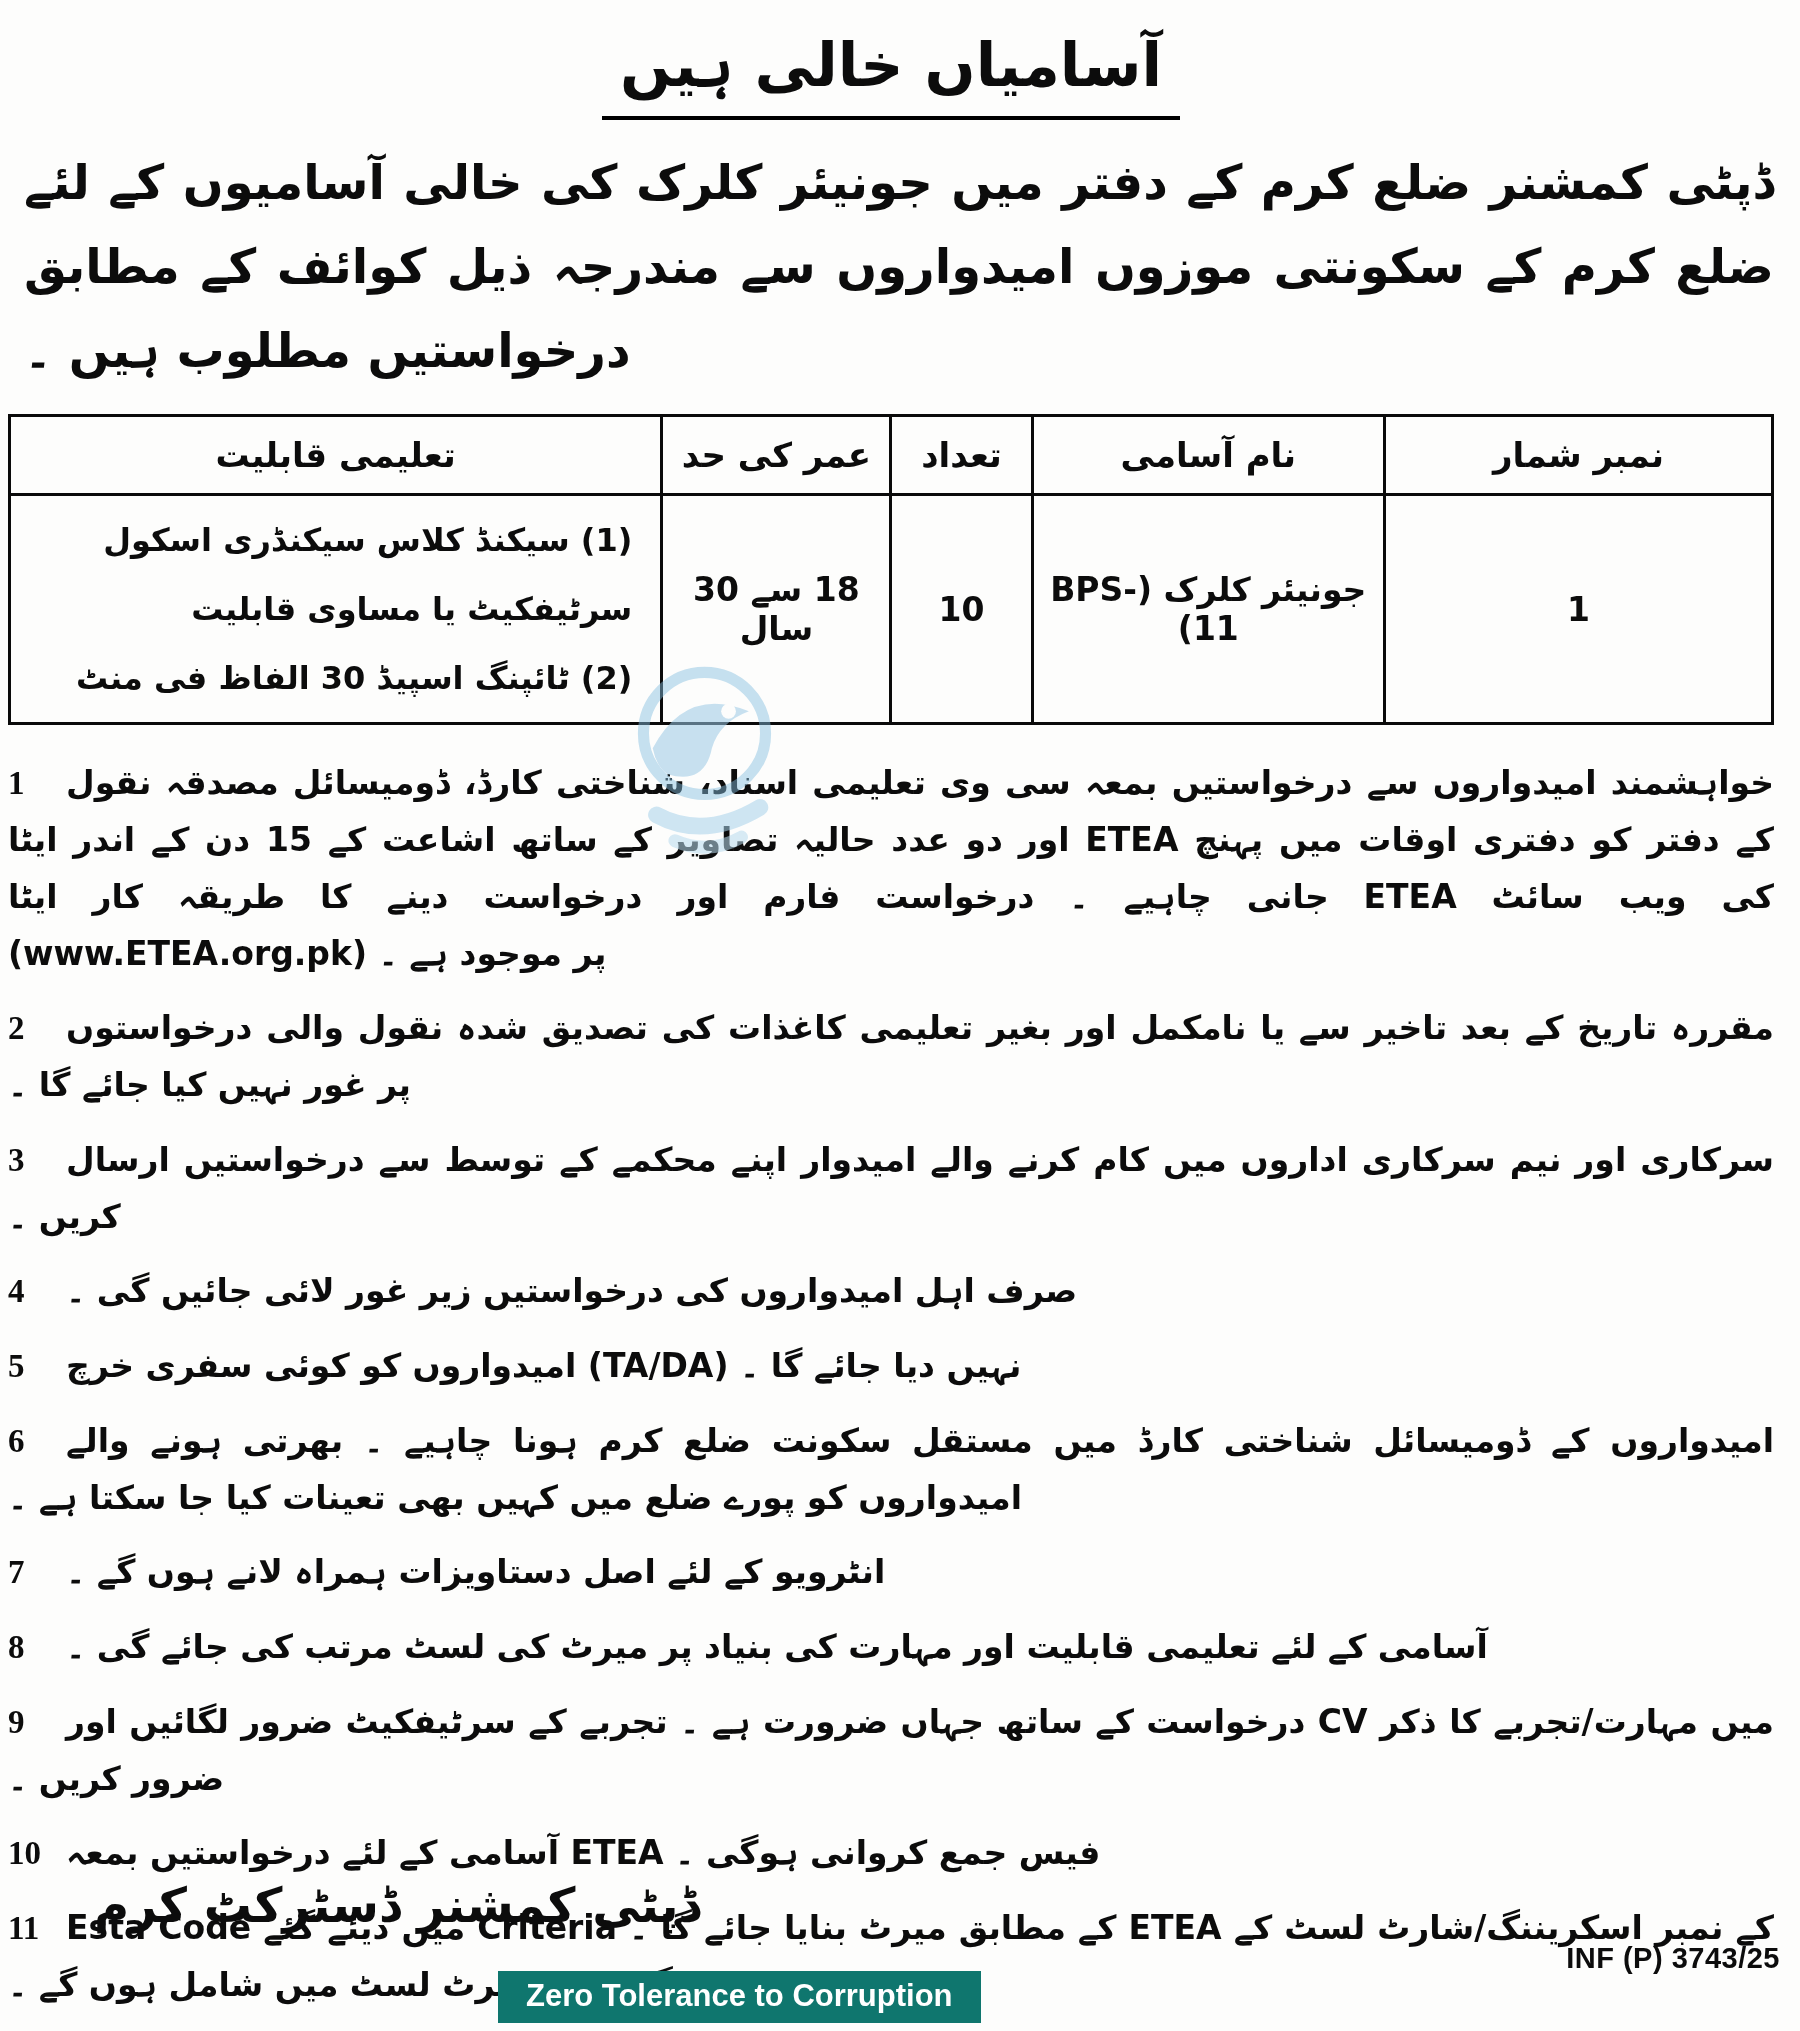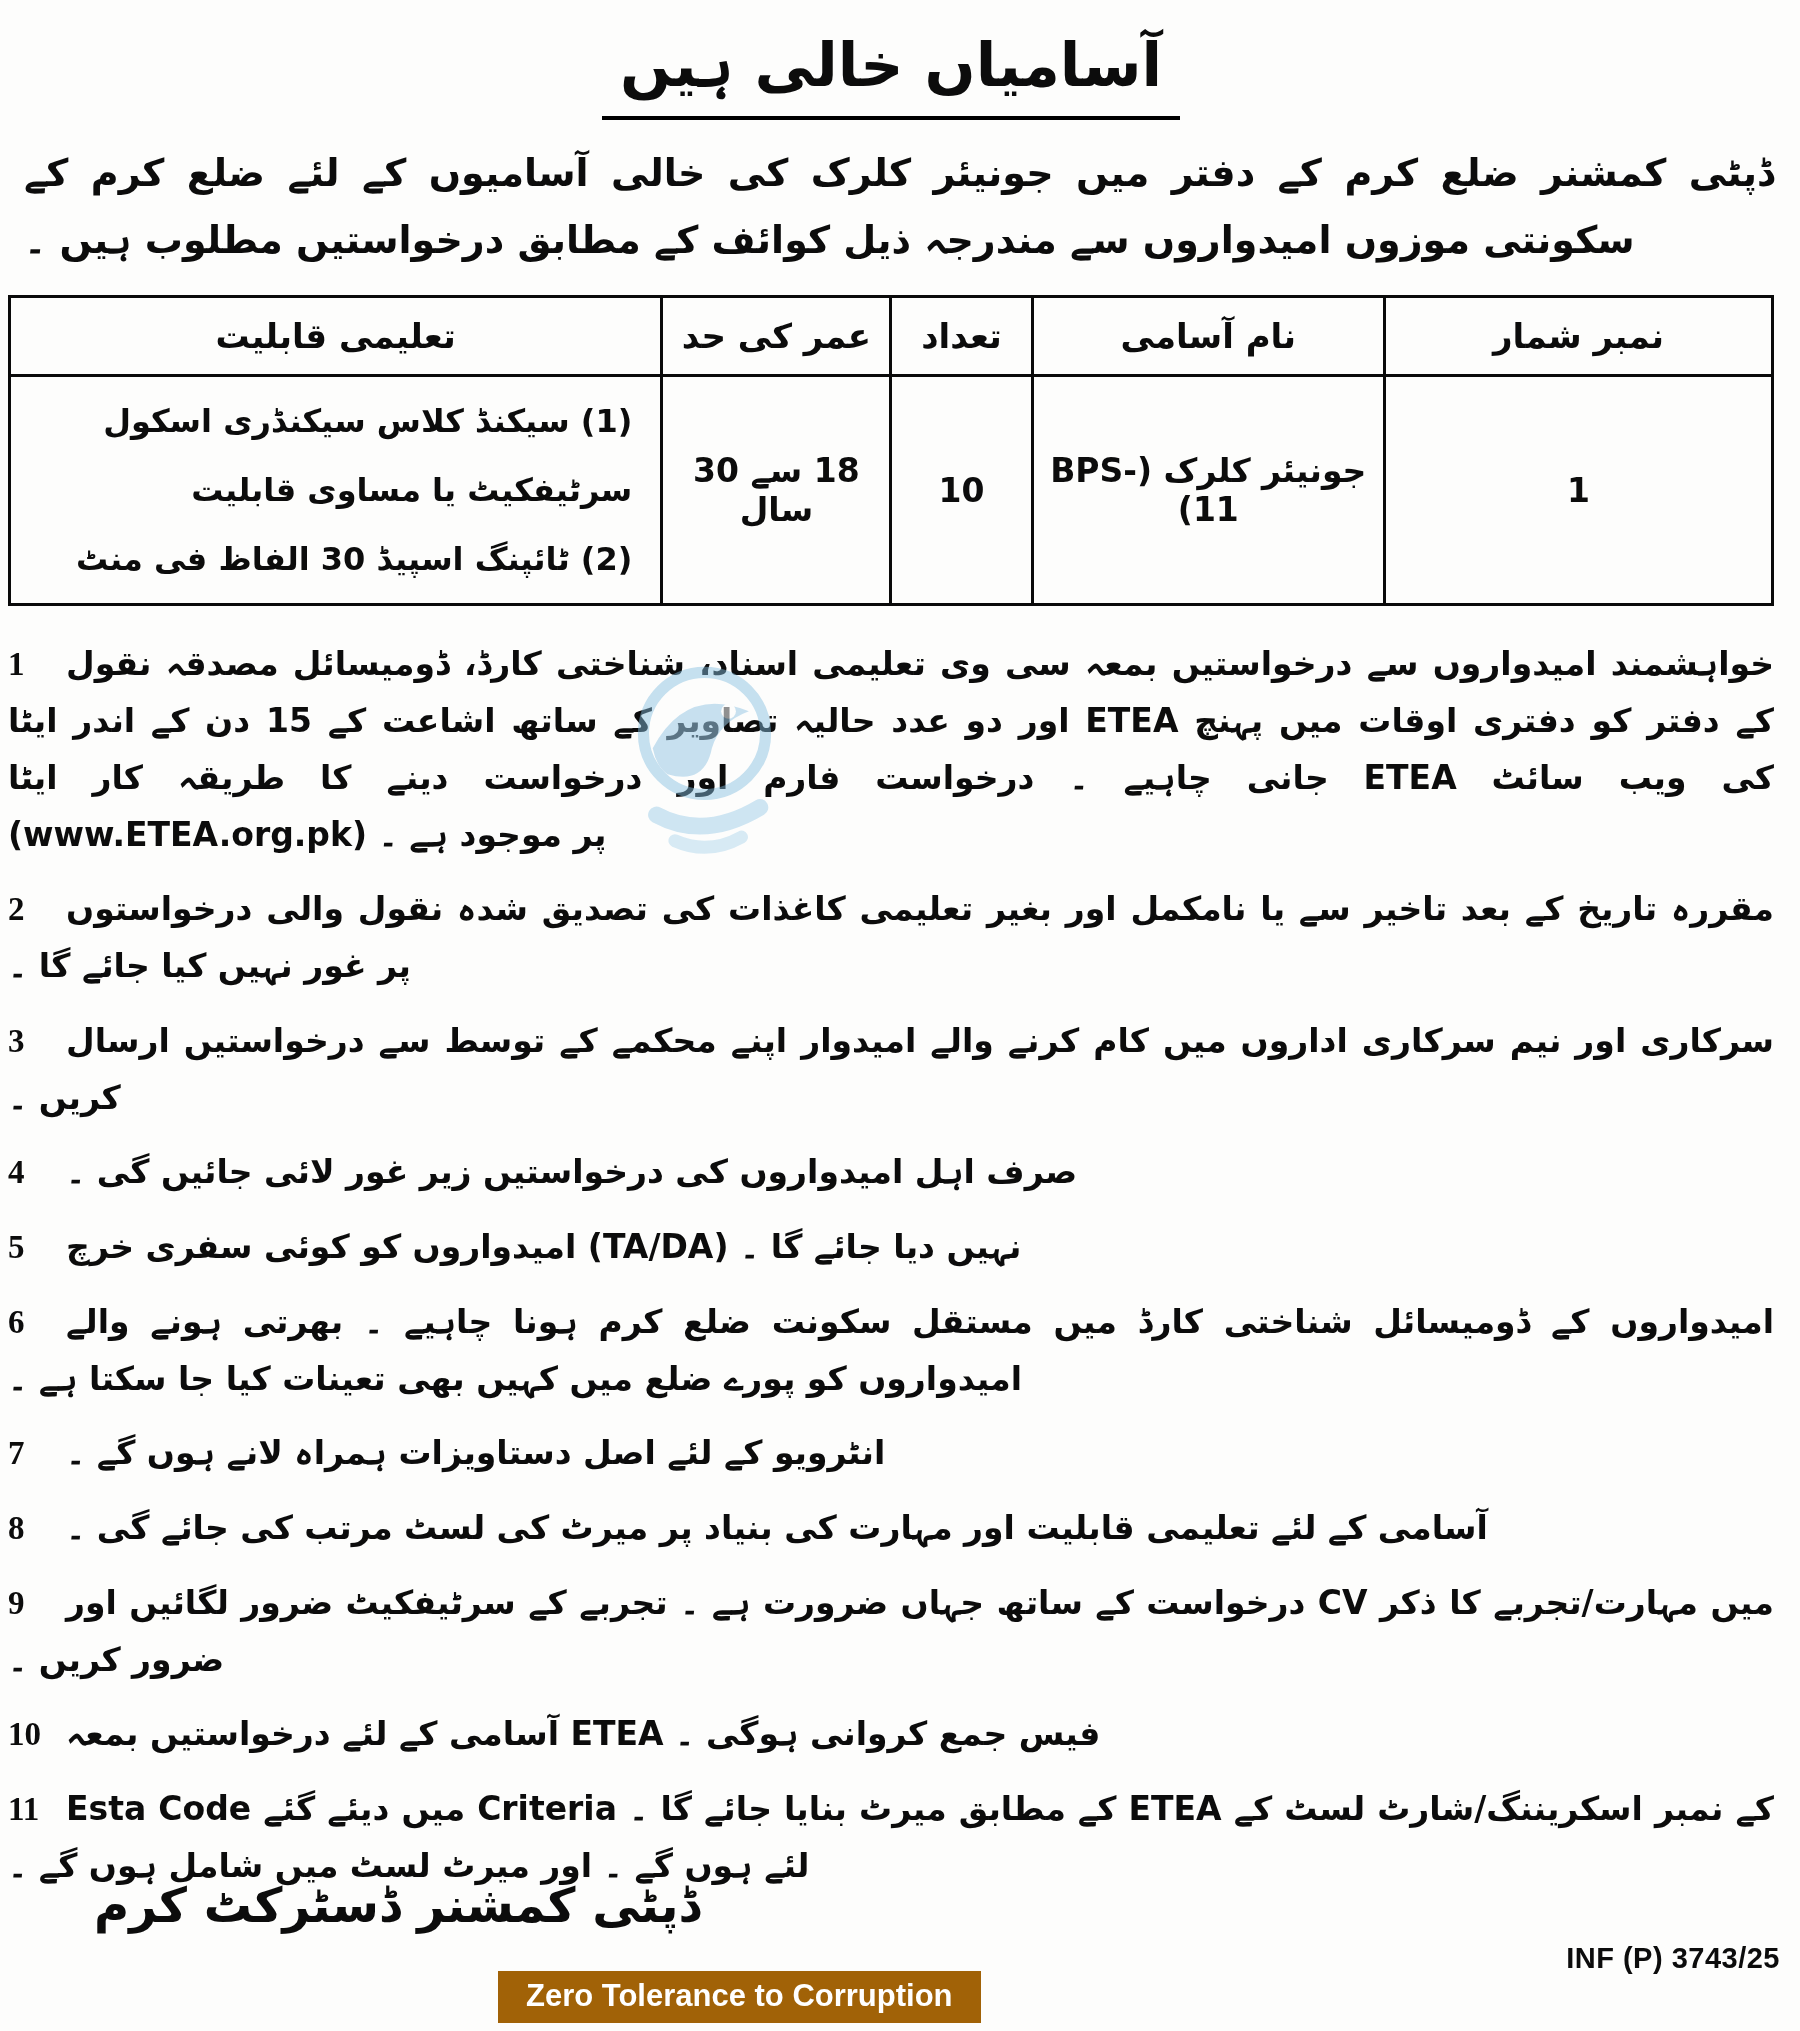--- a/index.html
+++ b/index.html
@@ -23,21 +23,21 @@
     font-size: 60px;
     font-weight: 700;
     direction: rtl;
     border-bottom: 4px solid #000;
     padding: 0 18px 16px 18px;
   }
 
   
   .intro {
     margin: 0 0 22px 16px;
-    font-size: 38px;
+    font-size: 48px;
     font-weight: 700;
     line-height: 1.75;
     direction: ltr;
     text-align: justify;
   }
 
   
   .vacancy-table {
     width: 100%;
     border-collapse: collapse;
@@ -107,21 +107,21 @@
     bottom: 56px;
     font-size: 29px;
     font-weight: 700;
     font-family: "Liberation Sans", sans-serif;
     letter-spacing: 0.5px;
   }
   .banner {
     position: absolute;
     left: 498px;
     bottom: 8px;
-    background: #a16207;
+    background: #0f766e;
     color: #ffffff;
     font-size: 31px;
     font-weight: 700;
     font-family: "Liberation Sans", sans-serif;
     padding: 7px 28px 9px 28px;
     white-space: nowrap;
   }
 </style>
 </head>
 <body>

